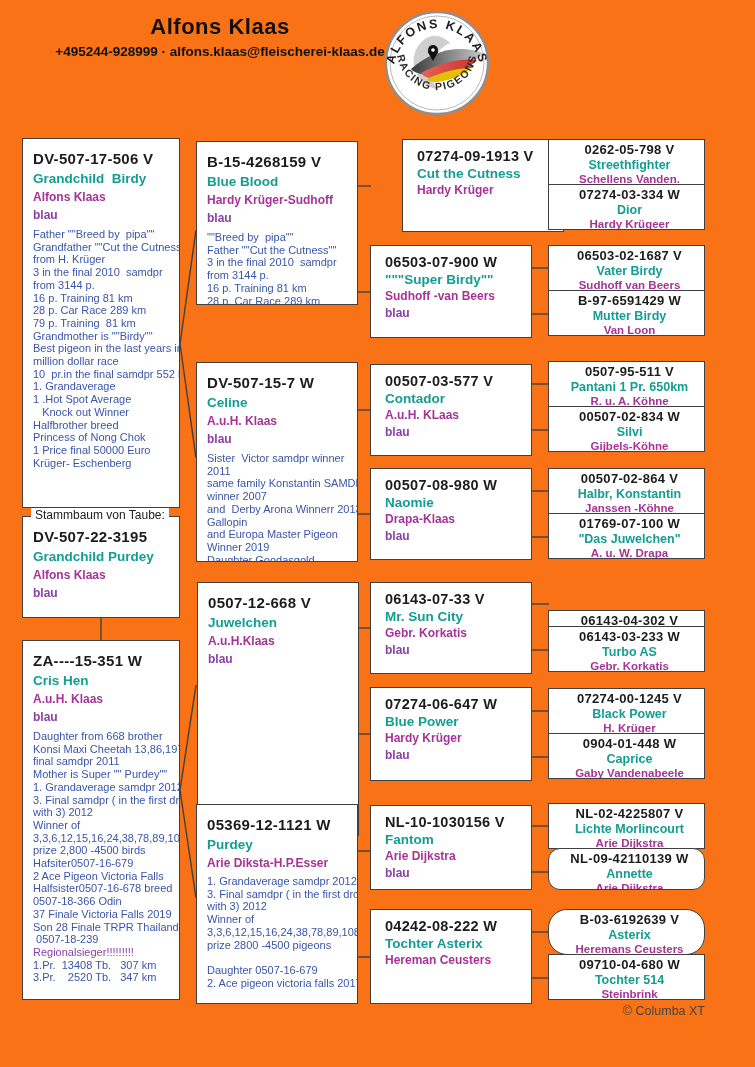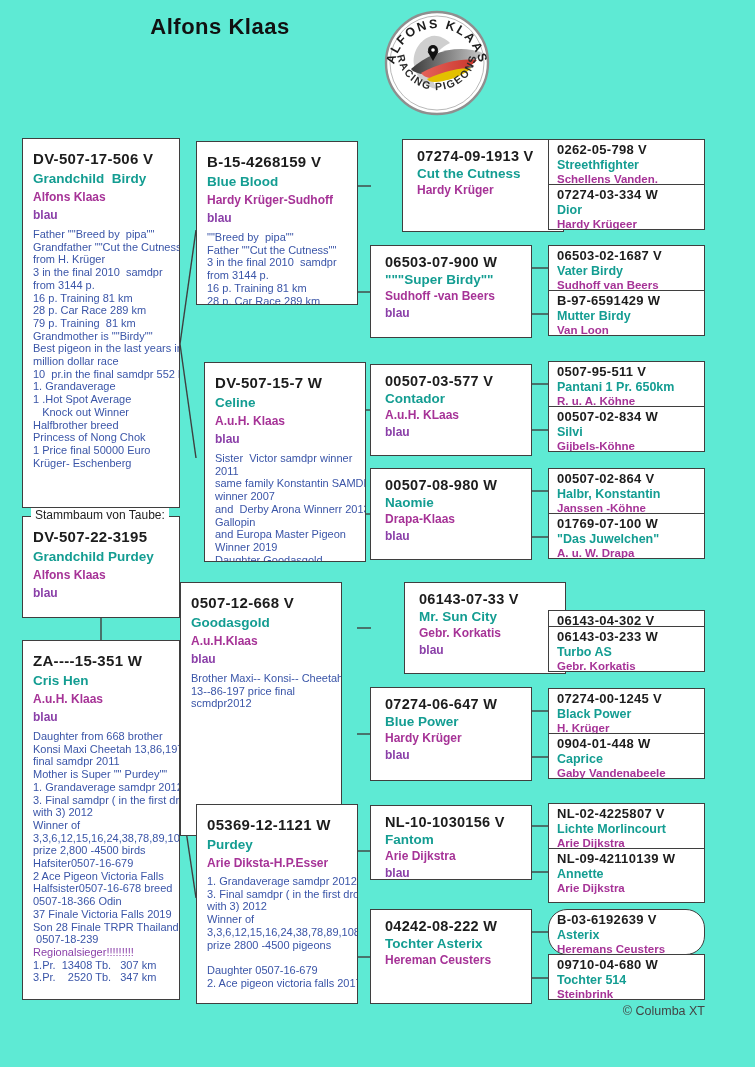--- a/index.html
+++ b/index.html
@@ -1,18 +1,18 @@
 <!DOCTYPE html>
 <html style="--c-ring: #1c1c1c; --c-name: #149d92; --c-breeder: #a63397; --c-colorword: #8a3fa8; --c-note: #3a55a8; --c-border: #3f3f3f; --c-line: #3f3f3f; --c-logo_red: #c9352b; --c-logo_yellow: #e3c000;"><head>
 <meta charset="utf-8">
 <style>
   html,body{margin:0;padding:0;background:#fff;}
   body{width:755px;height:1067px;position:relative;overflow:hidden;
        font-family:"Liberation Sans","DejaVu Sans",sans-serif;}
-  .page{position:absolute;inset:0;background:#5eead4;}
+  .page{position:absolute;inset:0;background:#f97316;}
 
   
   .hdr-text{position:absolute;left:15px;top:14px;width:410px;text-align:center;color:#111;}
   .hdr-title{font-size:22px;font-weight:bold;line-height:26px;letter-spacing:.5px;}
   .hdr-line{font-size:13.5px;font-weight:bold;line-height:19px;margin-top:2px;}
   .logo{position:absolute;left:383px;top:8px;width:108px;height:110px;}
 
   
   .pbox{position:absolute;box-sizing:border-box;background:#fff;
         border:1.5px solid var(--c-border,#3f3f3f);overflow:hidden;
@@ -23,39 +23,40 @@
   .colorword{font-weight:bold;color:var(--c-colorword,#8a3fa8);font-size:12px;line-height:19px;white-space:pre;}
   .notes{margin-top:3px;}
   .note{color:var(--c-note,#3a55a8);font-size:11px;line-height:12.7px;white-space:pre;min-height:12.7px;}
   .note.purple{color:var(--c-colorword,#8a3fa8);}
 
   .gen3{padding:8px 4px 0 14px;}
   .gen3 .ring{font-size:14.5px;line-height:17px;}
   .gen3 .name{font-size:13.5px;line-height:17px;}
   .gen3 .breeder,.gen3 .colorword{font-size:12px;line-height:16.5px;}
 
-  .gen4{padding:3px 2px 0 8px;}
+  .gen4{padding:3px 2px 0 8px;text-align:center;}
   .gen4 .ring{font-size:13px;line-height:14.5px;}
   .gen4 .name{font-size:12.5px;line-height:14.5px;}
   .gen4 .breeder{font-size:11.5px;line-height:14.5px;}
 
   .legend{position:absolute;top:-9px;left:8px;background:#fff;padding:0 4px;
           font-size:12px;line-height:14px;color:#222;white-space:pre;}
 
   .connectors{position:absolute;left:0;top:0;pointer-events:none;}
 
   .footer{position:absolute;top:1004px;right:50px;font-size:12.5px;color:#444;}
 </style>
 </head>
 <body>
 
 <div class="page">
 
   <div class="hdr-text">
     <div class="hdr-title">Alfons Klaas</div>
+    <div class="hdr-line">+495244-928999  ·  alfons.klaas@fleischerei-klaas.de</div>
   </div>
 
   <svg class="logo" viewBox="0 0 108 108">
     <defs>
       <linearGradient id="gGray" x1="0" y1="0" x2="1" y2="0">
         <stop offset="0" stop-color="#3a3a3a"></stop>
           <stop offset="1" stop-color="#c9c9c9"></stop>
       </linearGradient>
       <linearGradient id="gRed" x1="0" y1="0" x2="1" y2="0">
         <stop offset="0" stop-color="#e5625a"></stop>
@@ -190,47 +191,42 @@
           <div class="note">Father ""Cut the Cutness""</div>
           <div class="note">3 in the final 2010  samdpr</div>
           <div class="note">from 3144 p.</div>
           <div class="note">16 p. Training 81 km</div>
           <div class="note">28 p. Car Race 289 km</div>
           <div class="note">79 p. Training  81 km</div>
           <div class="note">Mother is ""Birdy""</div>
           <div class="note">Best pigeon in the last years in</div>
         </div>
       </div>
-      <div class="pbox gen2" style="left: 204px; top: 362px; width: 162px; height: 200px;">
+      <div class="pbox gen2" style="left: 196px; top: 362px; width: 162px; height: 200px;">
         <div class="ring">DV-507-15-7 W</div>
         <div class="name">Celine</div>
         <div class="breeder">A.u.H. Klaas</div>
         <div class="colorword">blau</div>
         <div class="notes">
           <div class="note">Sister  Victor samdpr winner</div>
           <div class="note">2011</div>
           <div class="note">same family Konstantin SAMDPR</div>
           <div class="note">winner 2007</div>
           <div class="note">and  Derby Arona Winnerr 2013</div>
           <div class="note">Gallopin</div>
           <div class="note">and Europa Master Pigeon</div>
           <div class="note">Winner 2019</div>
           <div class="note">Daughter Goodasgold</div>
         </div>
       </div>
-      <div class="pbox gen2" style="left: 180px; top: 582px; width: 162px; height: 254px;">
+      <div class="pbox gen2" style="left: 197px; top: 582px; width: 162px; height: 254px;">
         <div class="ring">0507-12-668 V</div>
-        <div class="name">Goodasgold</div>
+        <div class="name">Juwelchen</div>
         <div class="breeder">A.u.H.Klaas</div>
         <div class="colorword">blau</div>
-        <div class="notes">
-          <div class="note">Brother Maxi-- Konsi-- Cheetah</div>
-          <div class="note">13--86-197 price final</div>
-          <div class="note">scmdpr2012</div>
-        </div>
       </div>
       <div class="pbox gen2" style="left: 196px; top: 804px; width: 162px; height: 200px;">
         <div class="ring">05369-12-1121 W</div>
         <div class="name">Purdey</div>
         <div class="breeder">Arie Diksta-H.P.Esser</div>
         <div class="notes">
           <div class="note">1. Grandaverage samdpr 2012</div>
           <div class="note">3. Final samdpr ( in the first drop</div>
           <div class="note">with 3) 2012</div>
           <div class="note">Winner of</div>
@@ -259,33 +255,33 @@
         <div class="name">Contador</div>
         <div class="breeder">A.u.H. KLaas</div>
         <div class="colorword">blau</div>
       </div>
       <div class="pbox gen3" style="left: 370px; top: 468px; width: 162px; height: 92px;">
         <div class="ring">00507-08-980 W</div>
         <div class="name">Naomie</div>
         <div class="breeder">Drapa-Klaas</div>
         <div class="colorword">blau</div>
       </div>
-      <div class="pbox gen3" style="left: 370px; top: 582px; width: 162px; height: 92px; margin-left: 34px;">
+      <div class="pbox gen3" style="left: 370px; top: 582px; width: 162px; height: 92px;">
         <div class="ring">06143-07-33 V</div>
         <div class="name">Mr. Sun City</div>
         <div class="breeder">Gebr. Korkatis</div>
         <div class="colorword">blau</div>
       </div>
       <div class="pbox gen3" style="left: 370px; top: 687px; width: 162px; height: 94px;">
         <div class="ring">07274-06-647 W</div>
         <div class="name">Blue Power</div>
         <div class="breeder">Hardy Krüger</div>
         <div class="colorword">blau</div>
       </div>
-      <div class="pbox gen3" style="left: 370px; top: 805px; width: 162px; height: 75px;">
+      <div class="pbox gen3" style="left: 370px; top: 805px; width: 162px; height: 85px;">
         <div class="ring">NL-10-1030156 V</div>
         <div class="name">Fantom</div>
         <div class="breeder">Arie Dijkstra</div>
         <div class="colorword">blau</div>
       </div>
       <div class="pbox gen3" style="left: 370px; top: 909px; width: 162px; height: 95px;">
         <div class="ring">04242-08-222 W</div>
         <div class="name">Tochter Asterix</div>
         <div class="breeder">Hereman Ceusters</div>
       </div>
@@ -347,21 +343,21 @@
       <div class="pbox gen4" style="left: 548px; top: 733px; width: 157px; height: 46px;">
         <div class="ring">0904-01-448 W</div>
         <div class="name">Caprice</div>
         <div class="breeder">Gaby Vandenabeele</div>
       </div>
       <div class="pbox gen4" style="left: 548px; top: 803px; width: 157px; height: 46px;">
         <div class="ring">NL-02-4225807 V</div>
         <div class="name">Lichte Morlincourt</div>
         <div class="breeder">Arie Dijkstra</div>
       </div>
-      <div class="pbox gen4" style="left: 548px; top: 848px; width: 157px; height: 55px;">
+      <div class="pbox gen4" style="left: 548px; top: 848px; width: 157px; height: 42px; border-radius: 12px;">
         <div class="ring">NL-09-42110139 W</div>
         <div class="name">Annette</div>
         <div class="breeder">Arie Dijkstra</div>
       </div>
       <div class="pbox gen4" style="left: 548px; top: 909px; width: 157px; height: 46px; border-radius: 19px;">
         <div class="ring">B-03-6192639 V</div>
         <div class="name">Asterix</div>
         <div class="breeder">Heremans Ceusters</div>
       </div>
       <div class="pbox gen4" style="left: 548px; top: 954px; width: 157px; height: 46px;">

